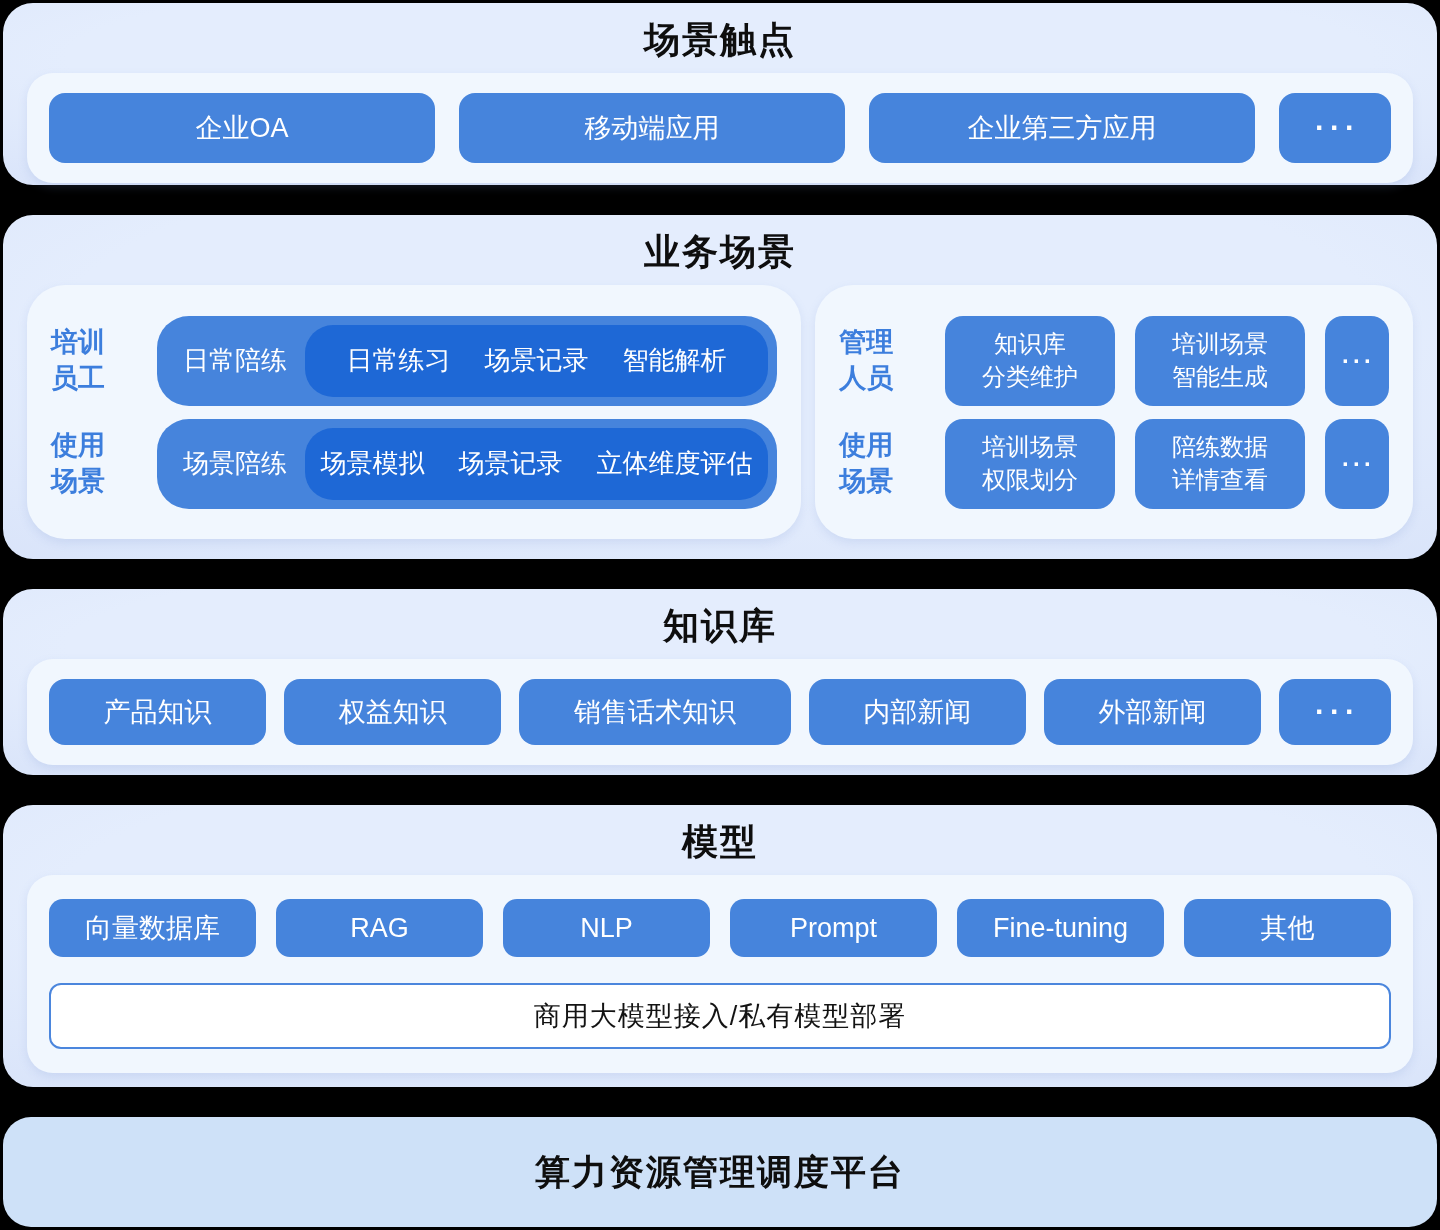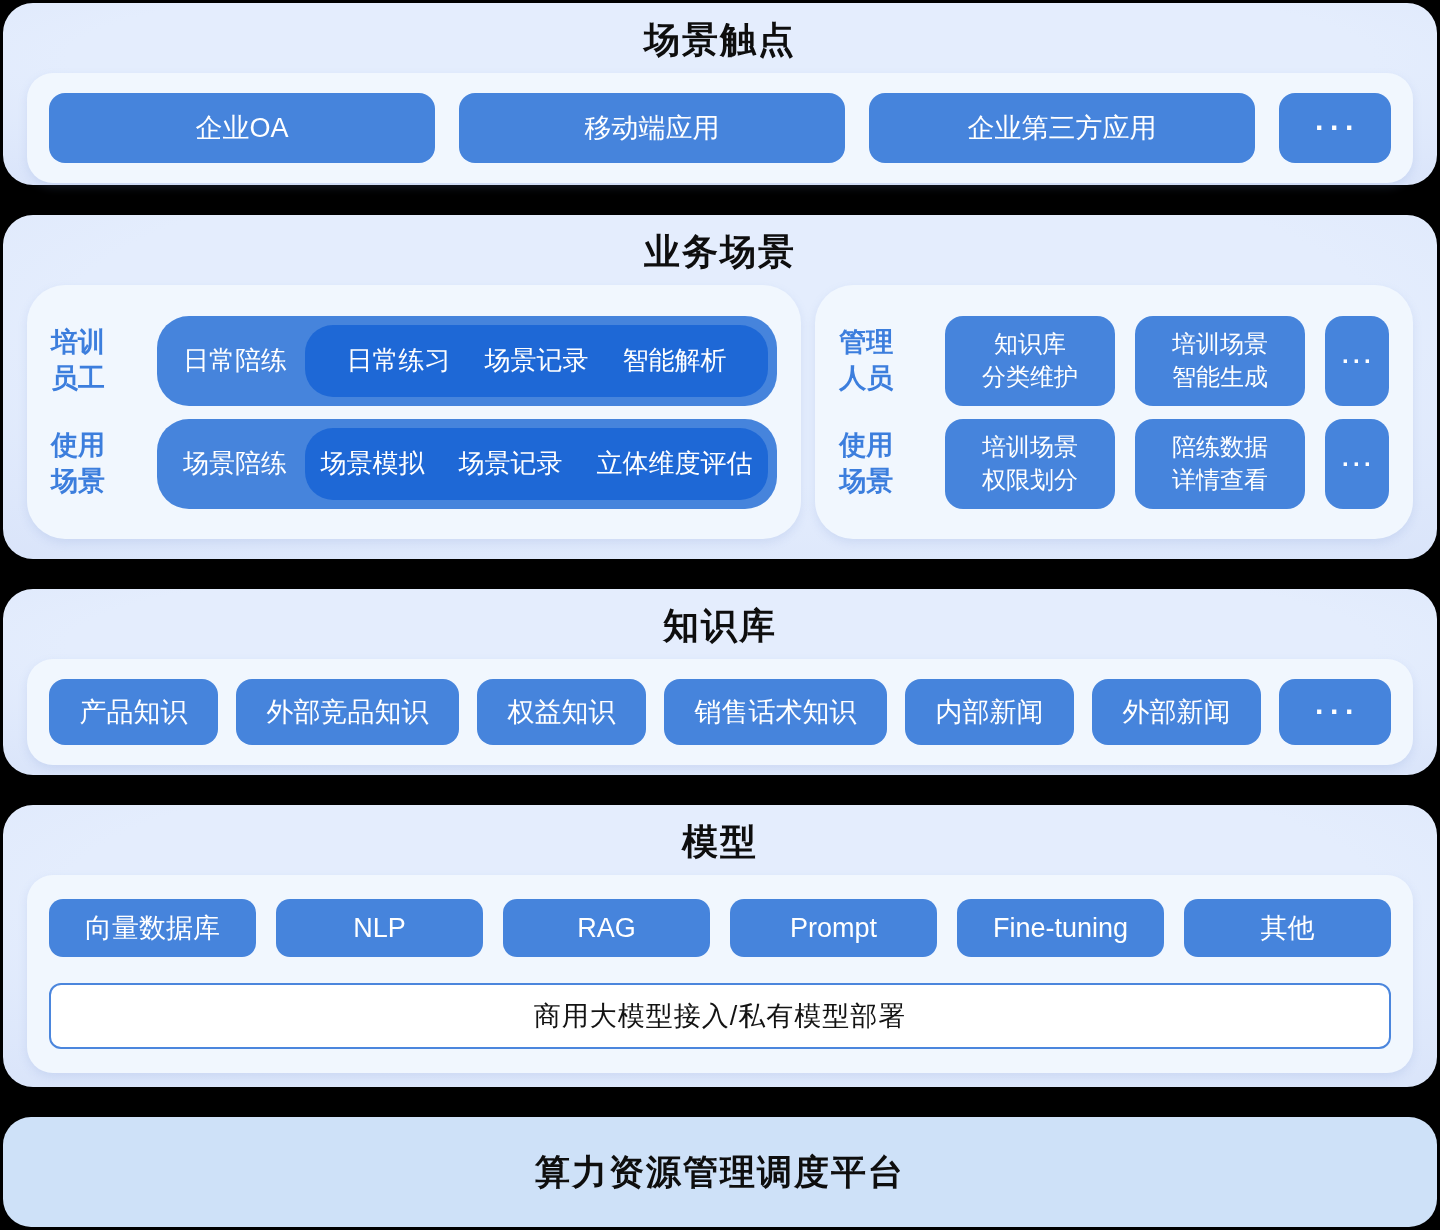--- a/index.html
+++ b/index.html
@@ -233,36 +233,35 @@
         </div>
       </div>
 
     </div>
   </section>
 
   <section class="layer s3">
     <div class="layer-title">知识库</div>
     <div class="panel row-panel">
       <div class="blk">产品知识</div>
-      <div class="blk">外部竞品知识</div>
       <div class="blk">权益知识</div>
       <div class="blk">销售话术知识</div>
       <div class="blk">内部新闻</div>
       <div class="blk">外部新闻</div>
       <div class="blk more dots">···</div>
     </div>
   </section>
 
   <section class="layer s4">
     <div class="layer-title">模型</div>
     <div class="panel m-panel">
       <div class="m-row">
         <div class="blk">向量数据库</div>
+        <div class="blk">RAG</div>
         <div class="blk">NLP</div>
-        <div class="blk">RAG</div>
         <div class="blk">Prompt</div>
         <div class="blk">Fine-tuning</div>
         <div class="blk">其他</div>
       </div>
       <div class="banner">商用大模型接入/私有模型部署</div>
     </div>
   </section>
 
   <div class="bottom-bar">
     <span>算力资源管理调度平台</span>

